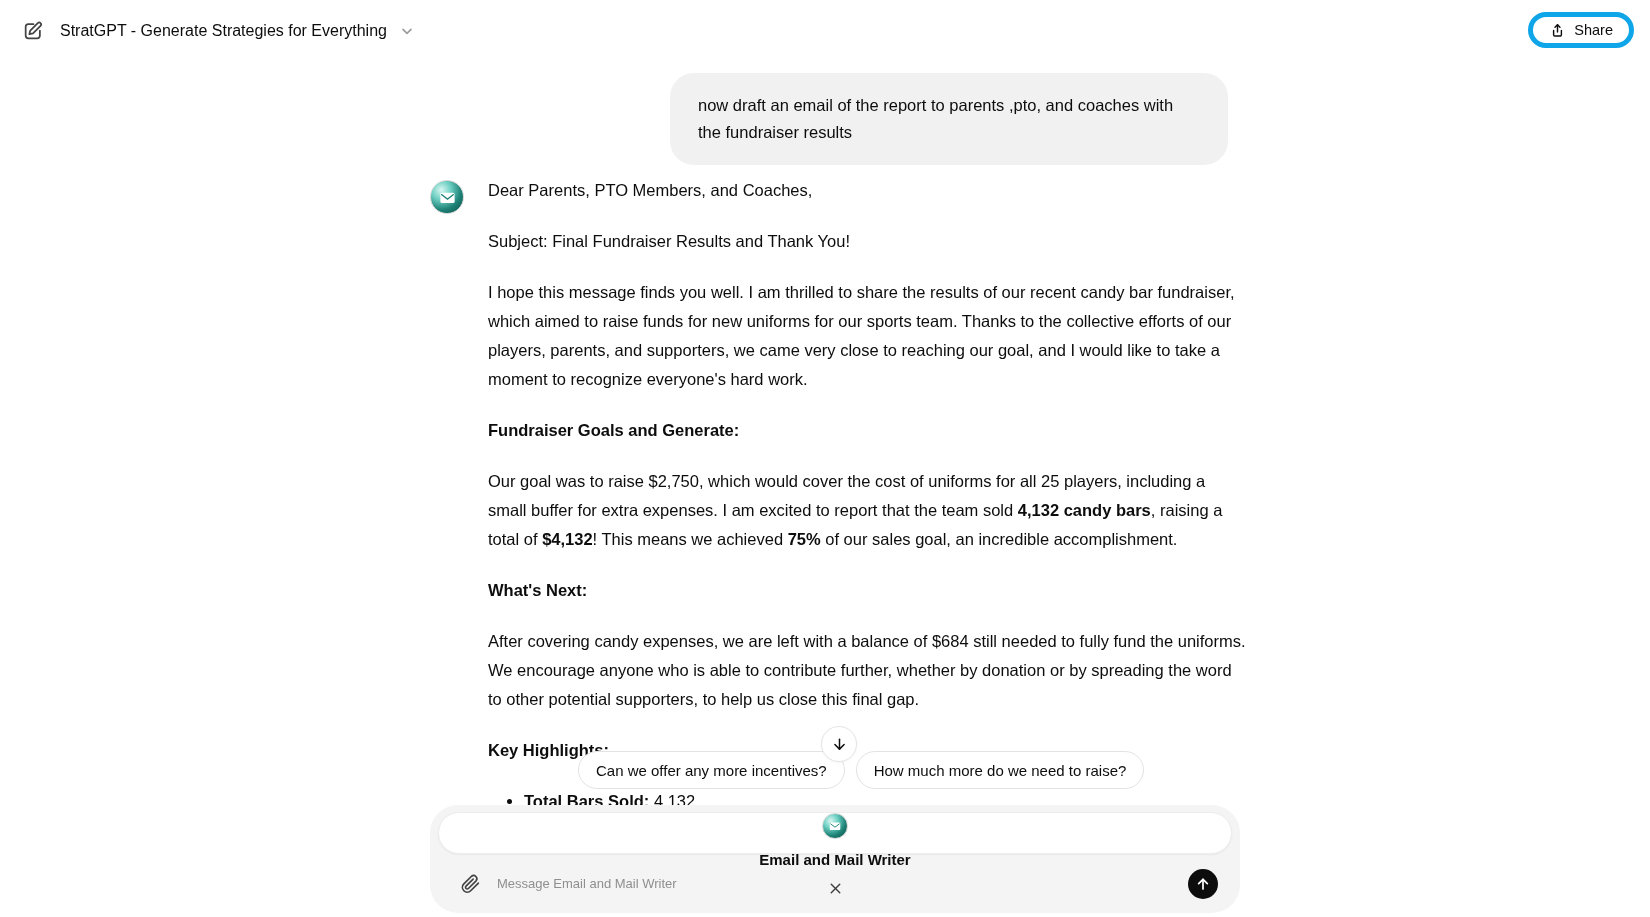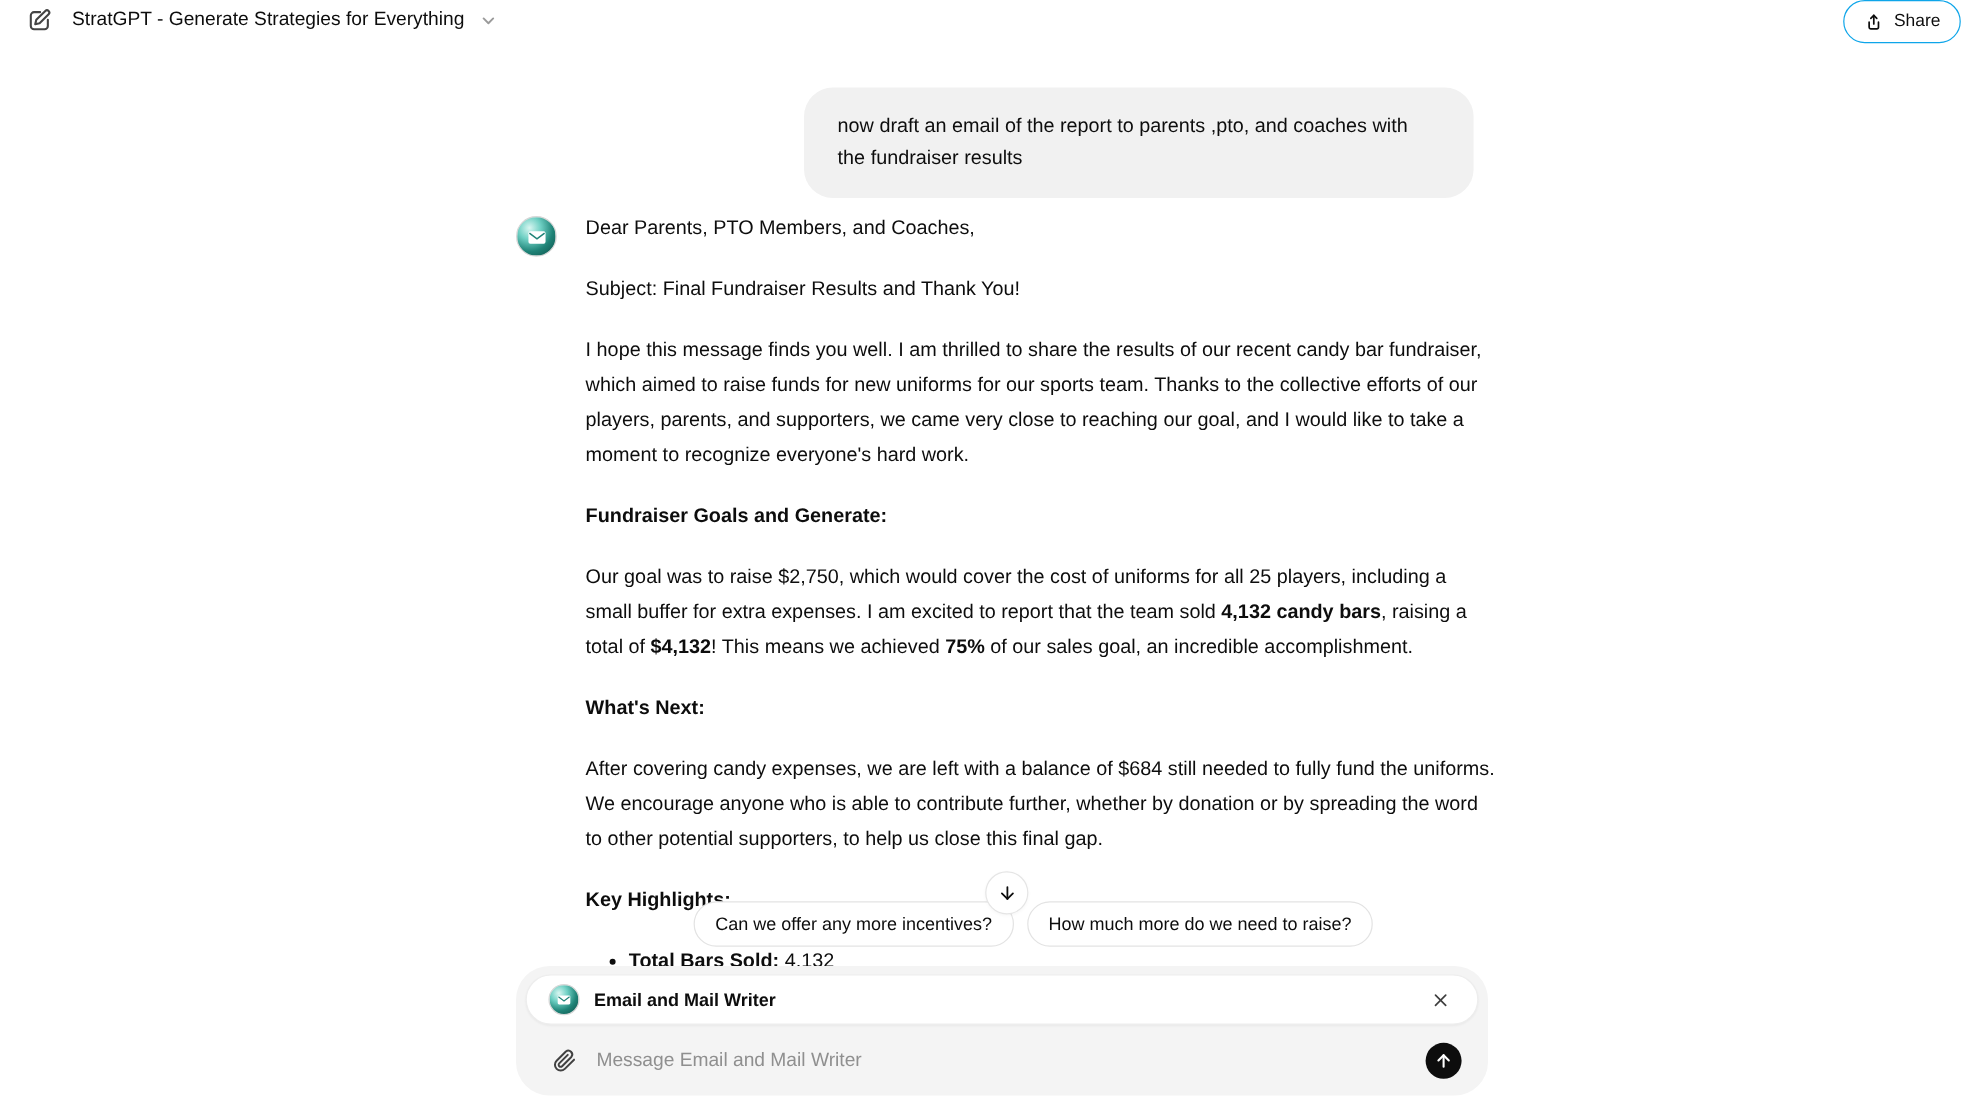--- a/index.html
+++ b/index.html
@@ -3,56 +3,56 @@
 <meta charset="utf-8">
 <style>
   html,body{margin:0;padding:0;}
   body{
     width:1650px;height:917px;position:relative;overflow:hidden;
     background:#ffffff;color:#0d0d0d;
     font-family:"Liberation Sans",sans-serif;
     -webkit-font-smoothing:antialiased;
   }
   
-  .header{position:absolute;top:0;left:0;right:0;height:48px;display:flex;align-items:flex-start;padding:0 16px;box-sizing:border-box;background:#fff;z-index:10;}
+  .header{position:absolute;top:0;left:0;right:0;height:48px;display:flex;align-items:flex-end;padding:0 16px;box-sizing:border-box;background:#fff;z-index:10;}
   .hdr-left{display:flex;align-items:center;gap:10px;cursor:pointer;}
   .compose-btn{width:34px;height:34px;display:flex;align-items:center;justify-content:center;border-radius:8px;cursor:pointer;}
   .app-title{font-size:16px;font-weight:500;color:#0d0d0d;}
   .chev{margin-left:2px;display:flex;align-items:center;}
   .hdr-spacer{flex:1;}
-  .share-btn{display:flex;align-items:center;gap:8px;height:36px;padding:0 16px;border:1px solid #0ea5e9;border-radius:999px;background:#fff;font-size:14.5px;font-weight:500;color:#0d0d0d;cursor:pointer;}
+  .share-btn{display:flex;align-items:center;gap:8px;height:36px;padding:0 16px;border:5px solid #0ea5e9;border-radius:999px;background:#fff;font-size:14.5px;font-weight:500;color:#0d0d0d;cursor:pointer;}
   
   .user-bubble{position:absolute;left:670px;top:73px;width:558px;box-sizing:border-box;background:#f1f1f1;border-radius:24px;padding:19px 28px;font-size:16.5px;line-height:27px;color:#0d0d0d;}
   
   .asst-avatar{position:absolute;left:430px;top:180px;width:34px;height:34px;border-radius:50%;
     background:radial-gradient(circle at 32% 28%, #d9f6f1 0%, #6fd0c4 30%, #1f8377 62%, #0c4b44 100%);
     border:1px solid #d7d7d7;display:flex;align-items:center;justify-content:center;box-sizing:border-box;}
   .asst-avatar svg{display:block;}
   .msg-col{position:absolute;left:488px;top:176px;width:760px;font-size:16.5px;line-height:29px;color:#0d0d0d;z-index:1;}
   .msg-col p{margin:0 0 22px 0;}
   .msg-col h4{margin:0 0 22px 0;font-size:16.5px;line-height:29px;font-weight:700;}
   .msg-col ul{margin:0;padding:0 0 0 36px;}
   .msg-col li{margin:0;line-height:29px;}
   .b{font-weight:700;}
   
   .scroll-down{position:absolute;left:821px;top:726px;width:34px;height:34px;border-radius:50%;background:#fff;border:1px solid #e5e5e5;display:flex;align-items:center;justify-content:center;cursor:pointer;z-index:6;box-shadow:0 1px 3px rgba(0,0,0,0.04);}
   
   .chips{position:absolute;left:578px;top:751px;display:flex;gap:11px;z-index:5;}
   .chip{height:36px;display:flex;align-items:center;padding:0 17px;background:#fff;border:1px solid #e3e3e3;border-radius:999px;font-size:15px;font-weight:500;color:#0d0d0d;white-space:nowrap;cursor:pointer;}
   
   .composer{position:absolute;left:430px;top:805px;width:810px;height:108px;box-sizing:border-box;background:#f4f4f4;border-radius:28px;z-index:7;}
-  .gpt-pill{position:absolute;left:8px;right:8px;top:7px;height:42px;background:#fff;border:1px solid #ededed;border-radius:22px;box-shadow:0 1px 2px rgba(0,0,0,0.05);display:flex;align-items:center;padding:0 18px;box-sizing:border-box;gap:12px;}
+  .gpt-pill{position:absolute;left:8px;right:8px;top:7px;height:42px;background:#fff;border:1px solid #ededed;border-radius:22px;box-shadow:0 1px 2px rgba(0,0,0,0.05);display:flex;align-items:center;padding:0 18px;box-sizing:border-box;gap:12px;flex-direction:column;}
   .gpt-avatar{width:26px;height:26px;border-radius:50%;flex:0 0 auto;
     background:radial-gradient(circle at 32% 28%, #d9f6f1 0%, #6fd0c4 30%, #1f8377 62%, #0c4b44 100%);
     border:1px solid #d7d7d7;display:flex;align-items:center;justify-content:center;box-sizing:border-box;}
   .gpt-name{font-size:15px;font-weight:600;color:#0d0d0d;flex:1;}
   .gpt-close{width:26px;height:26px;display:flex;align-items:center;justify-content:center;cursor:pointer;}
   .input-row{position:absolute;left:0;right:0;top:49px;bottom:0;display:flex;align-items:center;padding:0 22px 0 30px;box-sizing:border-box;gap:14px;}
   .attach-btn{display:flex;align-items:center;justify-content:center;cursor:pointer;flex:0 0 auto;}
-  .msg-input{flex:1;border:none;outline:none;background:transparent;font-family:"Liberation Sans",sans-serif;font-size:16px;color:#0d0d0d;}
+  .msg-input{flex:1;border:none;outline:none;background:transparent;font-family:"Liberation Sans",sans-serif;font-size:13px;color:#0d0d0d;}
   .msg-input::placeholder{color:#8f8f8f;opacity:1;}
   .send-btn{width:30px;height:30px;border-radius:50%;background:#0d0d0d;display:flex;align-items:center;justify-content:center;cursor:pointer;flex:0 0 auto;}
 </style>
 </head>
 <body>
 
 <div class="header">
   <div class="hdr-left">
     <span class="compose-btn">
       <svg width="22" height="22" viewBox="0 0 24 24" fill="none" stroke="#444" stroke-width="1.9" stroke-linecap="round" stroke-linejoin="round">

